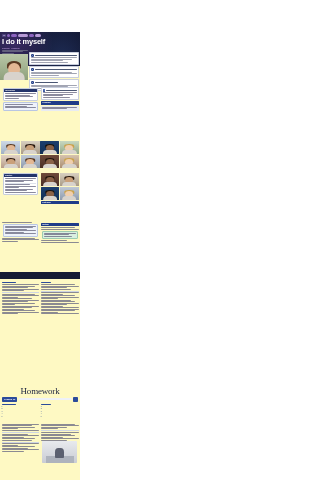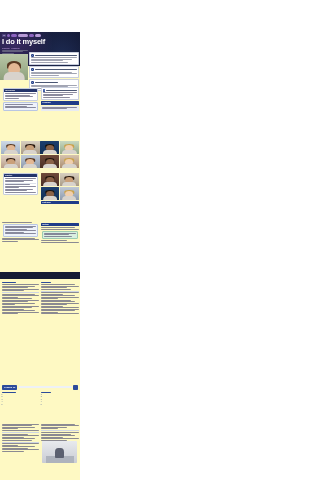--- a/index.html
+++ b/index.html
@@ -425,20 +425,23 @@
         <div class="line l100"></div>
         <div class="line l85"></div>
         <div class="line l90"></div>
         <div class="line l45"></div>
         <div class="line l100"></div>
       </div>
     </div>
   </div>
 
   <div style="position:absolute;left:0;top:352px;width:80px;">
+    <div class="hw-wrap">
+      <div class="hw-title">Homework</div>
+    </div>
 
     <div class="hw-row">
       <span class="lesson-badge">Lesson 10</span>
       <span class="hw-note">
         <span class="line l100"></span>
         <span class="line l70"></span>
       </span>
       <span class="hw-cta"></span>
     </div>
 

